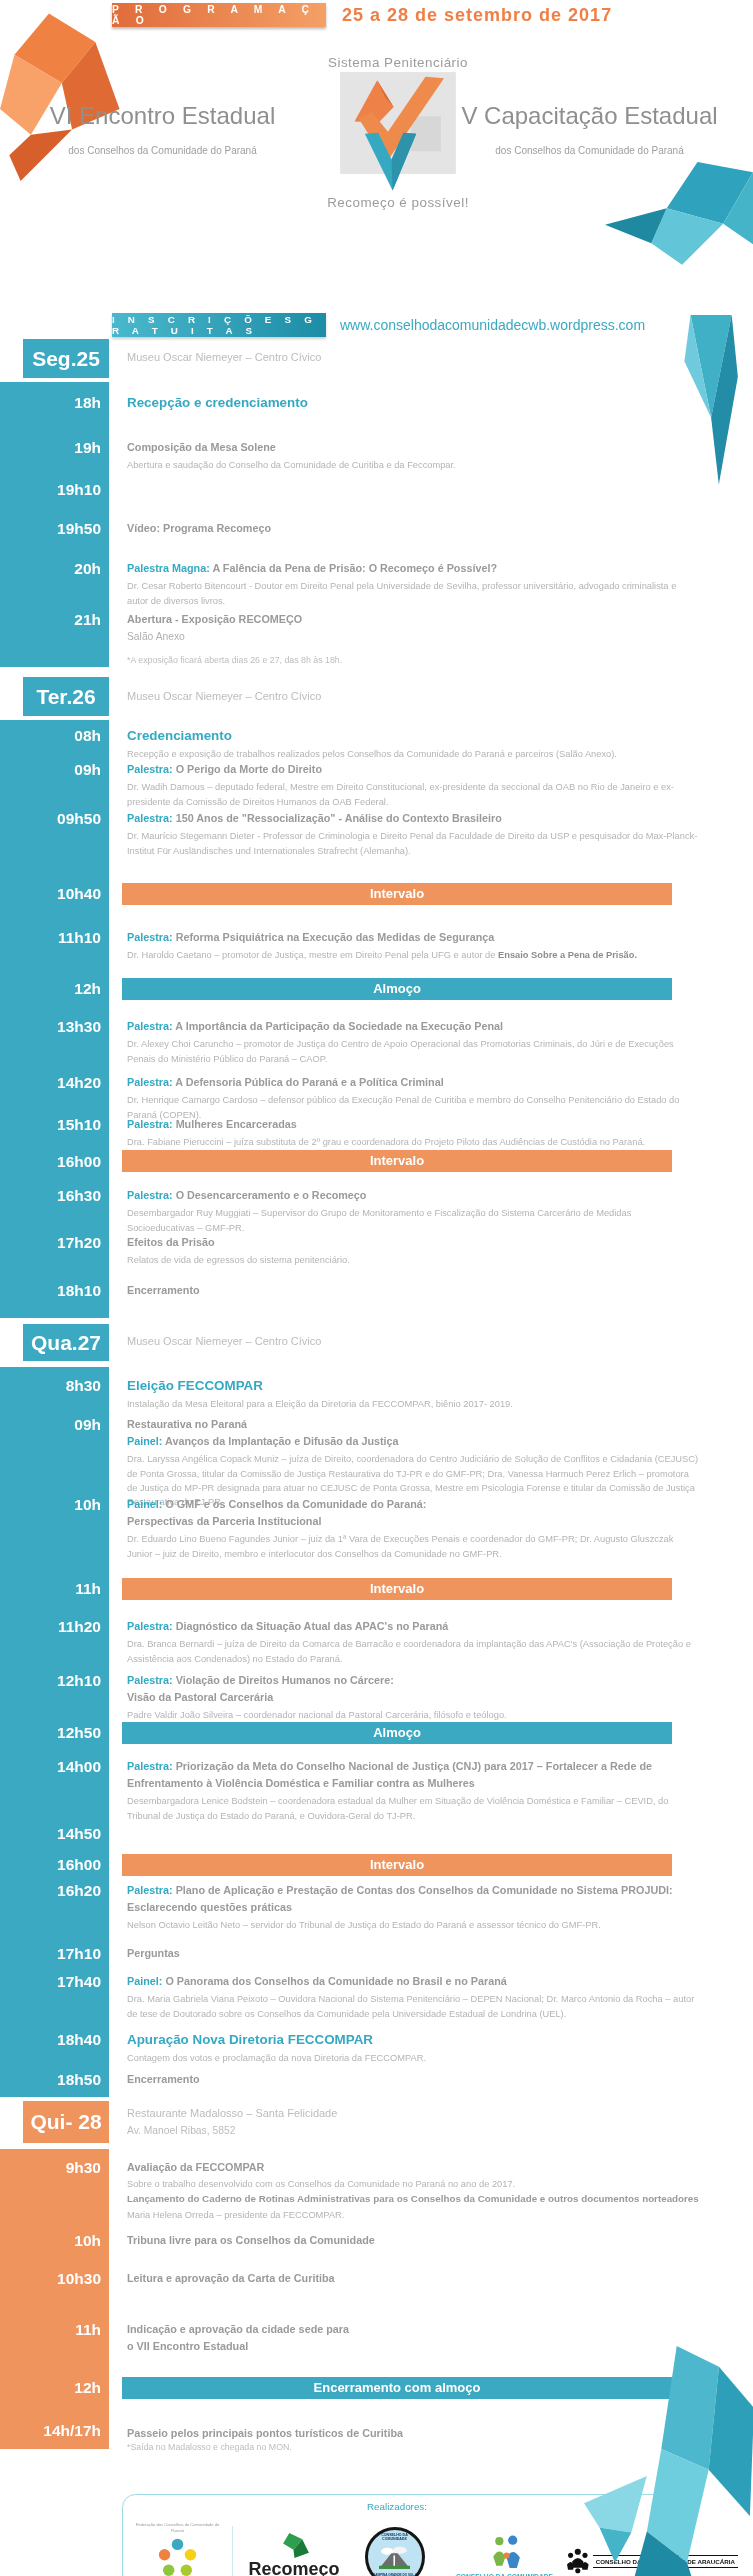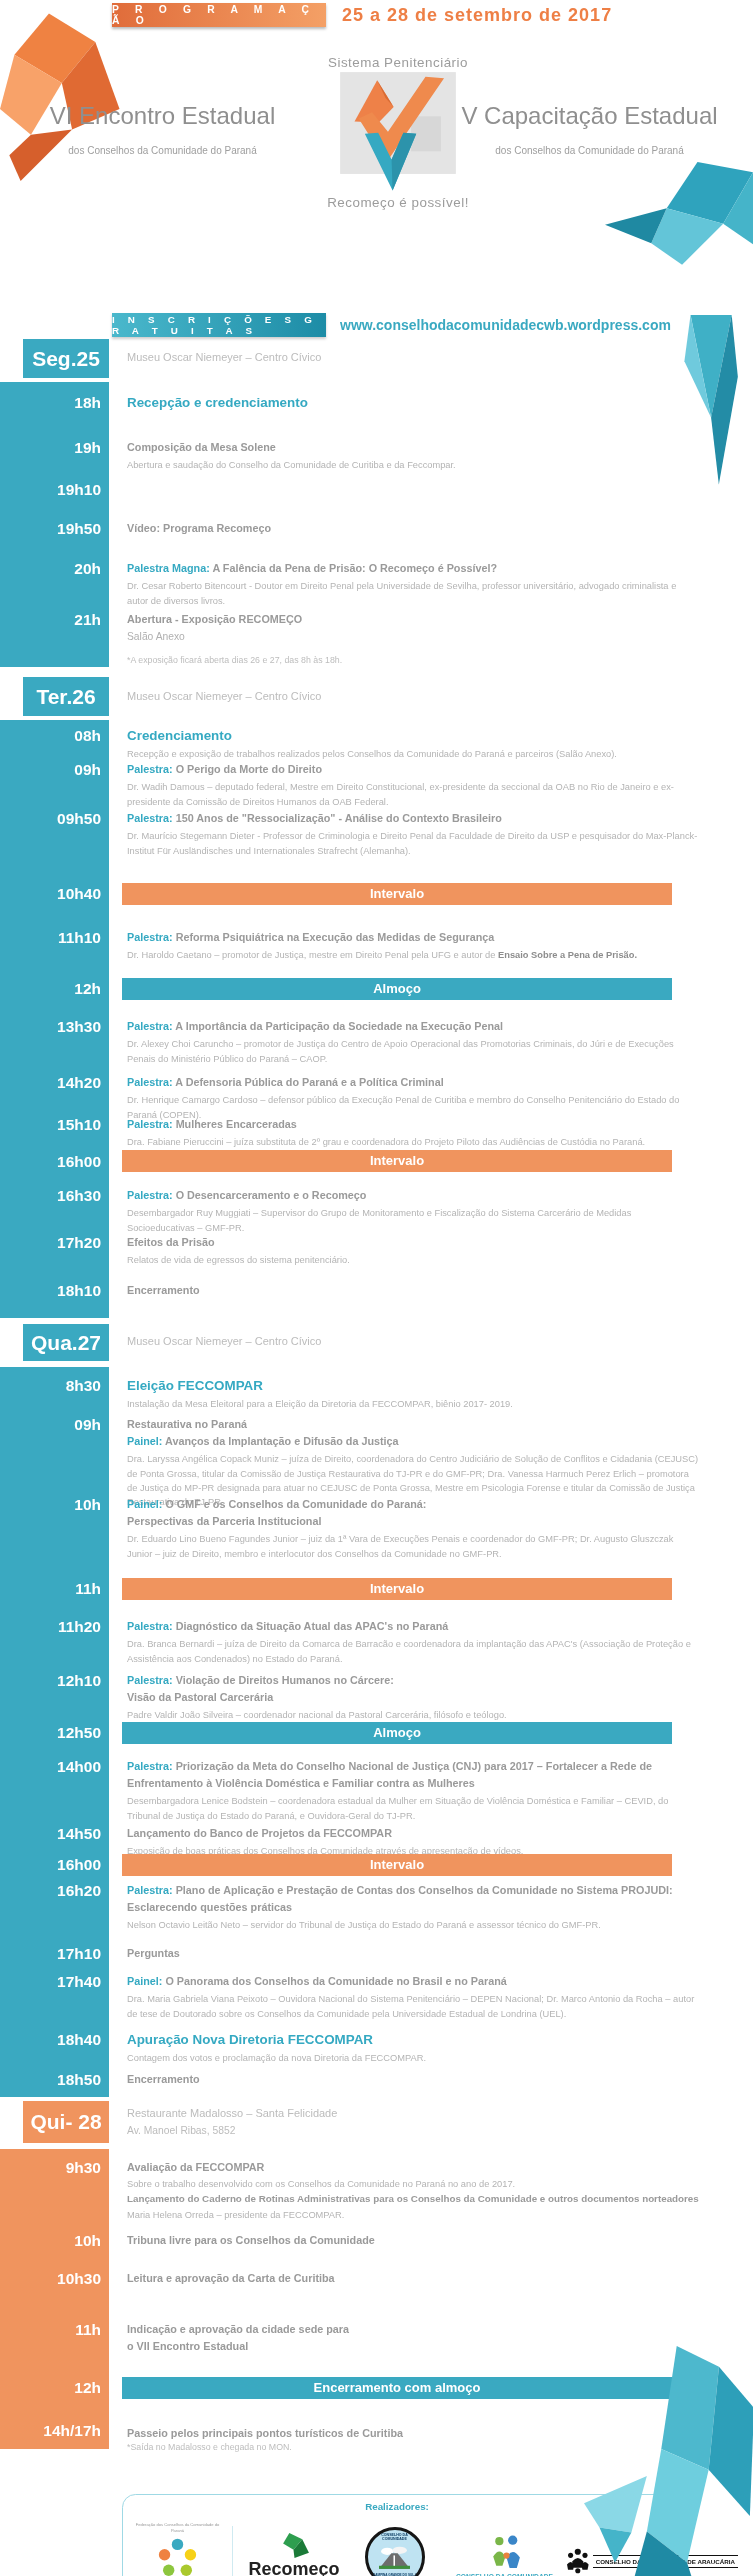--- a/index.html
+++ b/index.html
@@ -12,21 +12,21 @@
           color:#fff;font-size:10.3px;font-weight:700;letter-spacing:6.7px}
   .date{left:342px;top:5.2px;color:#ee7f45;font-size:18px;font-weight:700;letter-spacing:1px}
   .sistema{left:309px;top:55px;width:178px;text-align:center;color:#9c9c9c;font-size:13.4px;letter-spacing:0.5px}
   .titleblk{text-align:center}
   .maintitle{font-size:24px;color:#8f8f8f}
   .subtitle{font-size:10px;color:#9e9e9e;margin-top:15px}
   .slogan{left:309px;top:195px;width:178px;text-align:center;color:#9c9c9c;font-size:13.4px;letter-spacing:0.5px}
   .inscr{left:112px;top:313px;width:214px;height:24px;background:linear-gradient(90deg,#4ab8cc,#1d8ca6);
          box-shadow:0 2.1px 2.6px rgba(0,0,0,.2);display:flex;align-items:center;justify-content:center;
          color:#fff;font-size:9.8px;font-weight:700;letter-spacing:5.2px}
-  .url{left:340px;top:317px;color:#3aa9c1;font-size:14px;font-weight:700}
+  .url{left:340px;top:317px;color:#3aa9c1;font-size:14px;font-weight:400}
   
   .strip{left:0;width:109px;background:#3aa9c1}
   .strip.or{background:#f0945e}
   .daybox{left:23px;width:86px;background:#3aa9c1;color:#fff;display:flex;align-items:center;
           justify-content:center;font-size:21px;font-weight:700}
   .daybox.or{background:#f0945e}
   .venue{left:127px;color:#bcbcbc;font-size:11px}
   .time{left:0;width:101px;text-align:right;color:#fff;font-size:15.5px;font-weight:700}
   .cnt{left:127px;width:572px}
   .acc{color:#35a9c2;font-weight:700;font-size:13.4px;line-height:17.5px}
@@ -35,21 +35,21 @@
   .subtl{color:#b0b0b0;font-size:10.3px;margin-top:3.1px}
   .midtl{color:#9a9a9a;font-weight:700;font-size:9.8px;line-height:14.4px;margin-top:1px}
   .desc{color:#b4b4b4;font-size:9.3px;line-height:14.4px;margin-top:2.1px}
   .desc b{color:#8d8d8d}
   .note{color:#bdbdbd;font-size:8.8px}
   .bar{left:122px;width:550px;height:21.6px;display:flex;align-items:center;justify-content:center;
        color:#fff;font-size:13px;font-weight:700}
   .bar.or{background:#f0945e}.bar.tl{background:#3aa9c1}
   
   .fbox{left:122px;width:550px;border:1px solid #9fd9e5;border-radius:13.4px;background:#fff}
-  .flabel{left:122px;width:550px;text-align:center;color:#3aa9c1;font-size:9.8px;font-weight:700}
+  .flabel{left:122px;width:550px;text-align:center;color:#3aa9c1;font-size:9.8px;font-weight:400}
   .logo{display:flex;flex-direction:column;align-items:center;text-align:center}
   .lg-cap{font-size:4.6px;color:#777;line-height:5.7px}
   svg{display:block}
 </style>
 </head>
 <body>
 
 <div class="page">
 
   <div class="abs banner">
@@ -271,24 +271,20 @@
     <span>Almoço</span>
   </div>
 
   <div class="abs time" style="top:1758px">14h00</div>
   <div class="abs cnt" style="top:1758px">
     <div class="title"><span class="pre">Palestra:</span> <span>Priorização da Meta do Conselho Nacional de Justiça (CNJ) para 2017 – Fortalecer a Rede de Enfrentamento à Violência Doméstica e Familiar contra as Mulheres</span></div>
     <div class="desc">Desembargadora Lenice Bodstein – coordenadora estadual da Mulher em Situação de Violência Doméstica e Familiar – CEVID, do Tribunal de Justiça do Estado do Paraná, e Ouvidora-Geral do TJ-PR.</div>
   </div>
 
   <div class="abs time" style="top:1825px">14h50</div>
-  <div class="abs cnt" style="top:1825px">
-    <div class="title">Lançamento do Banco de Projetos da FECCOMPAR</div>
-    <div class="desc">Exposição de boas práticas dos Conselhos da Comunidade através de apresentação de vídeos.</div>
-  </div>
 
   <div class="abs time" style="top:1856px">16h00</div>
   <div class="abs bar or" style="top:1854px">
     <span>Intervalo</span>
   </div>
 
   <div class="abs time" style="top:1882px">16h20</div>
   <div class="abs cnt" style="top:1882px">
     <div class="title"><span class="pre">Palestra:</span> <span>Plano de Aplicação e Prestação de Contas dos Conselhos da Comunidade no Sistema PROJUDI: Esclarecendo questões práticas</span></div>
     <div class="desc">Nelson Octavio Leitão Neto – servidor do Tribunal de Justiça do Estado do Paraná e assessor técnico do GMF-PR.</div>

